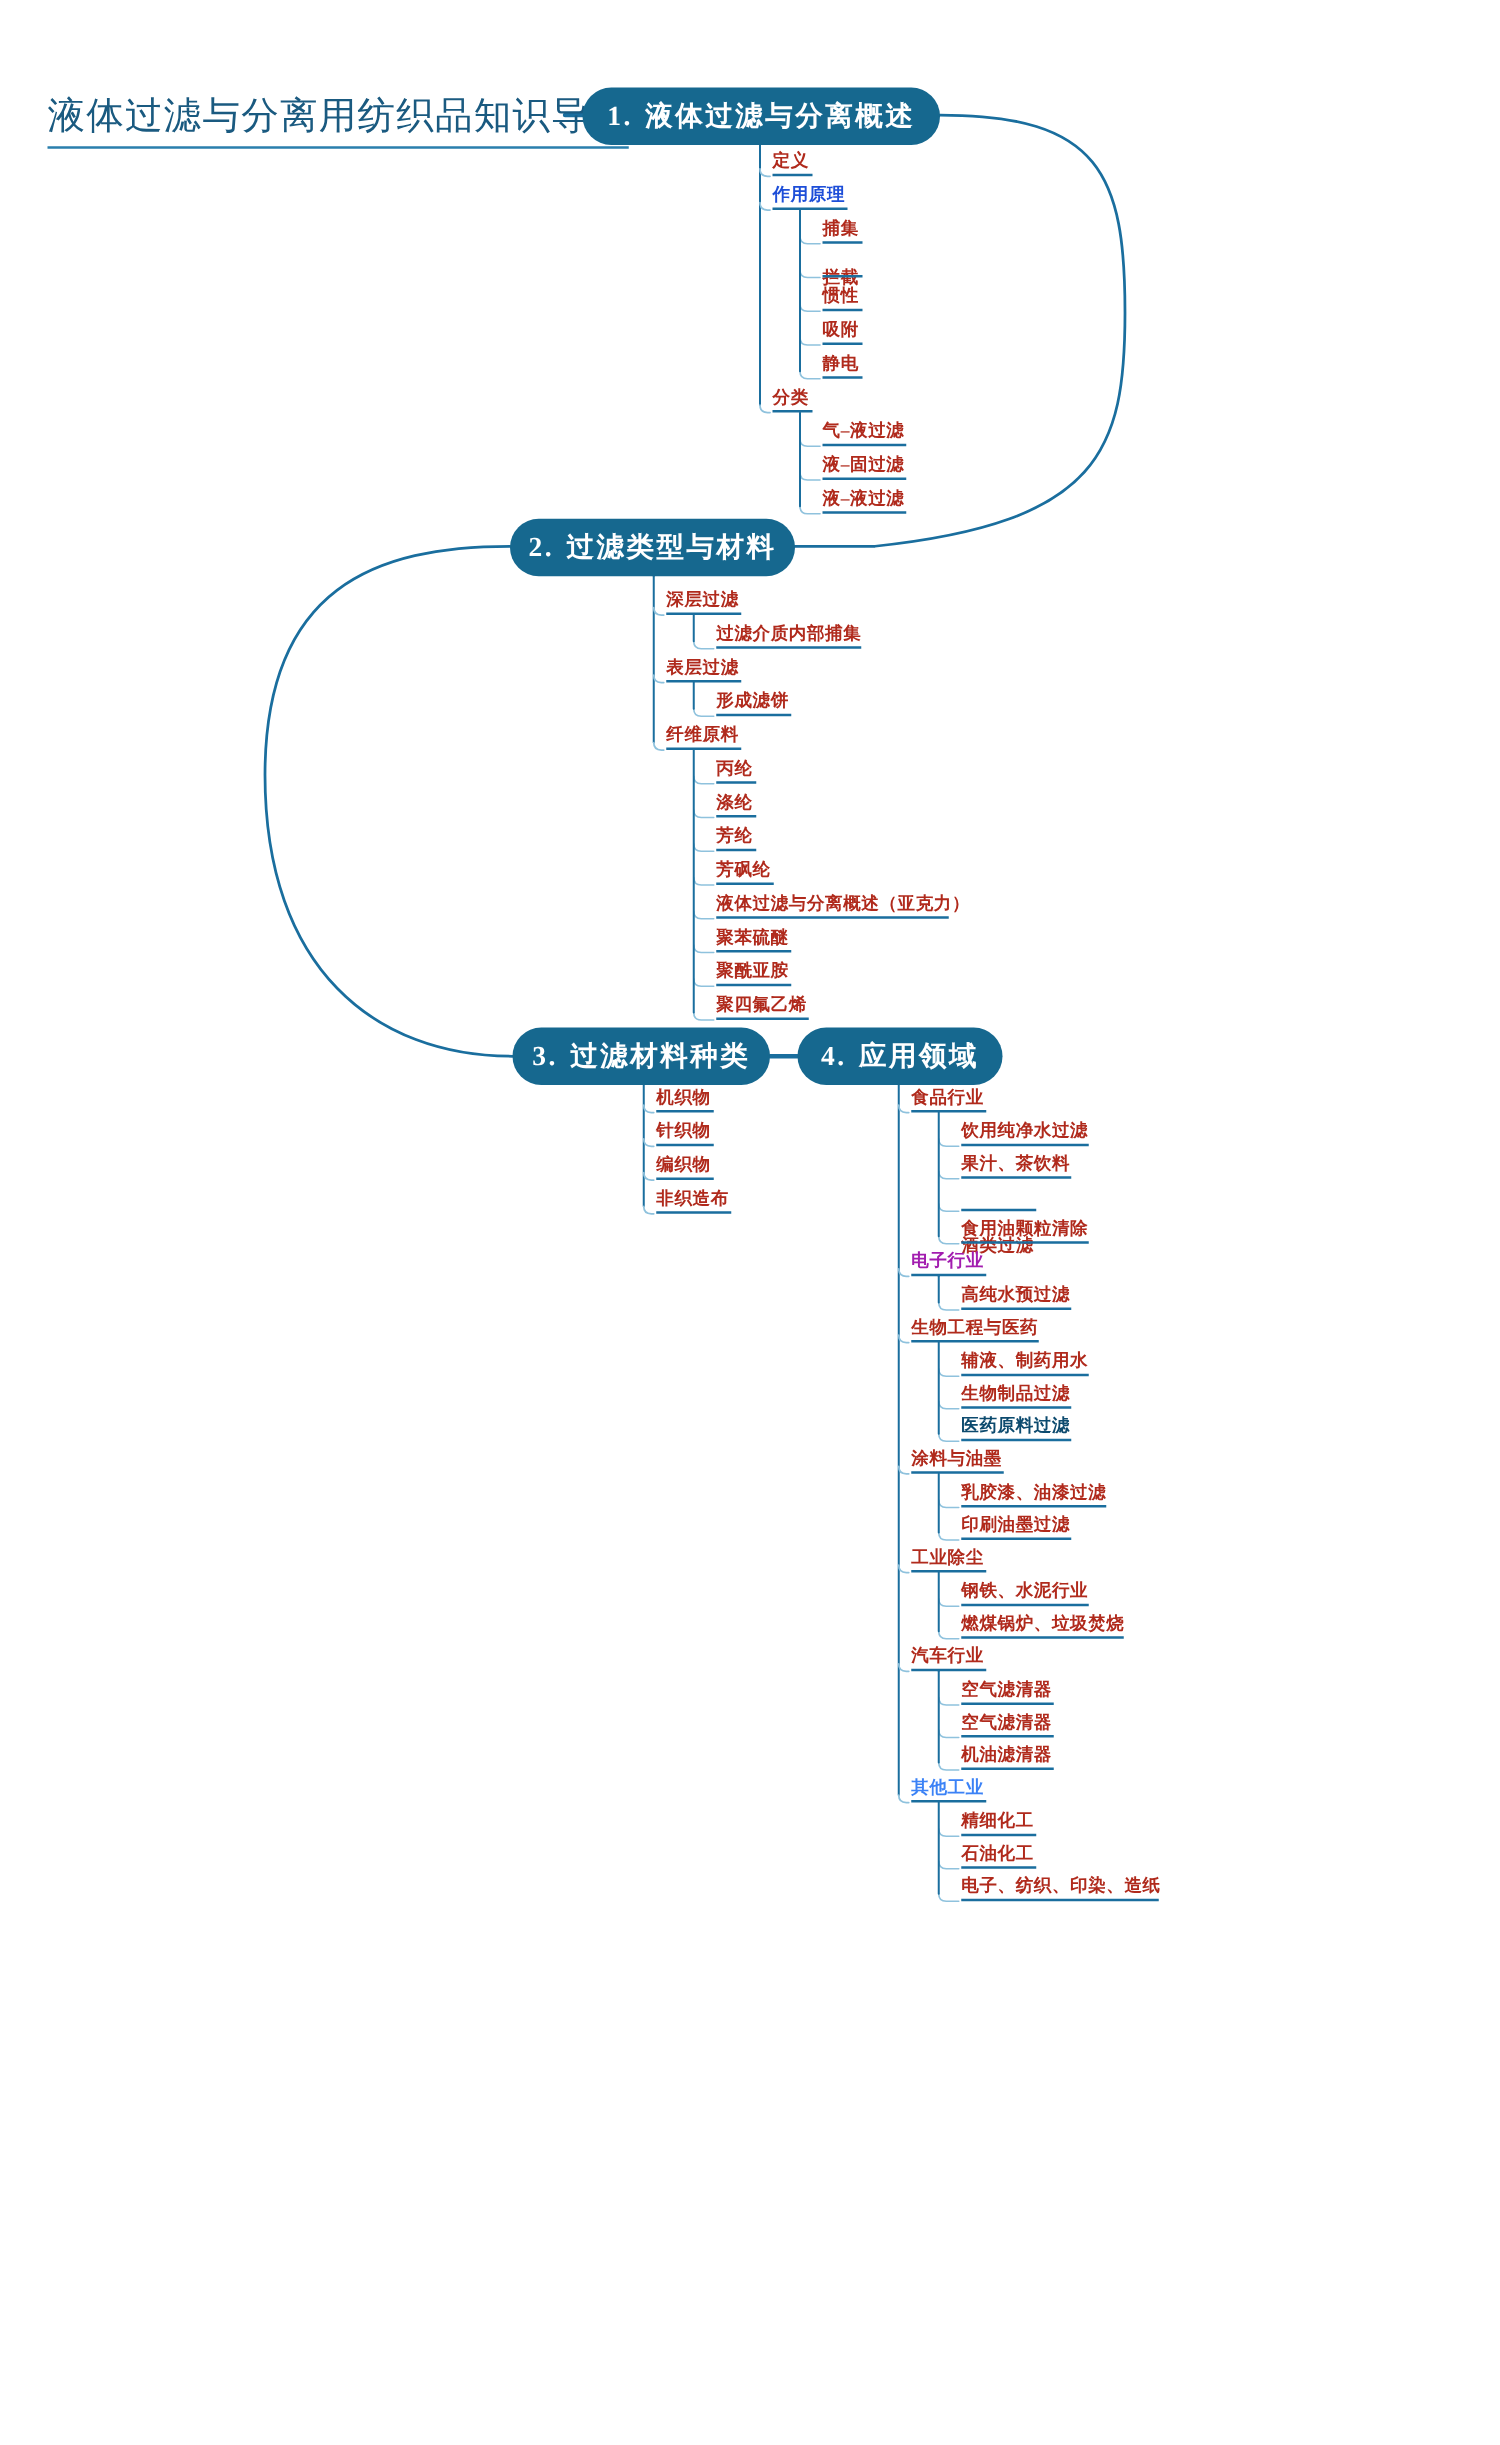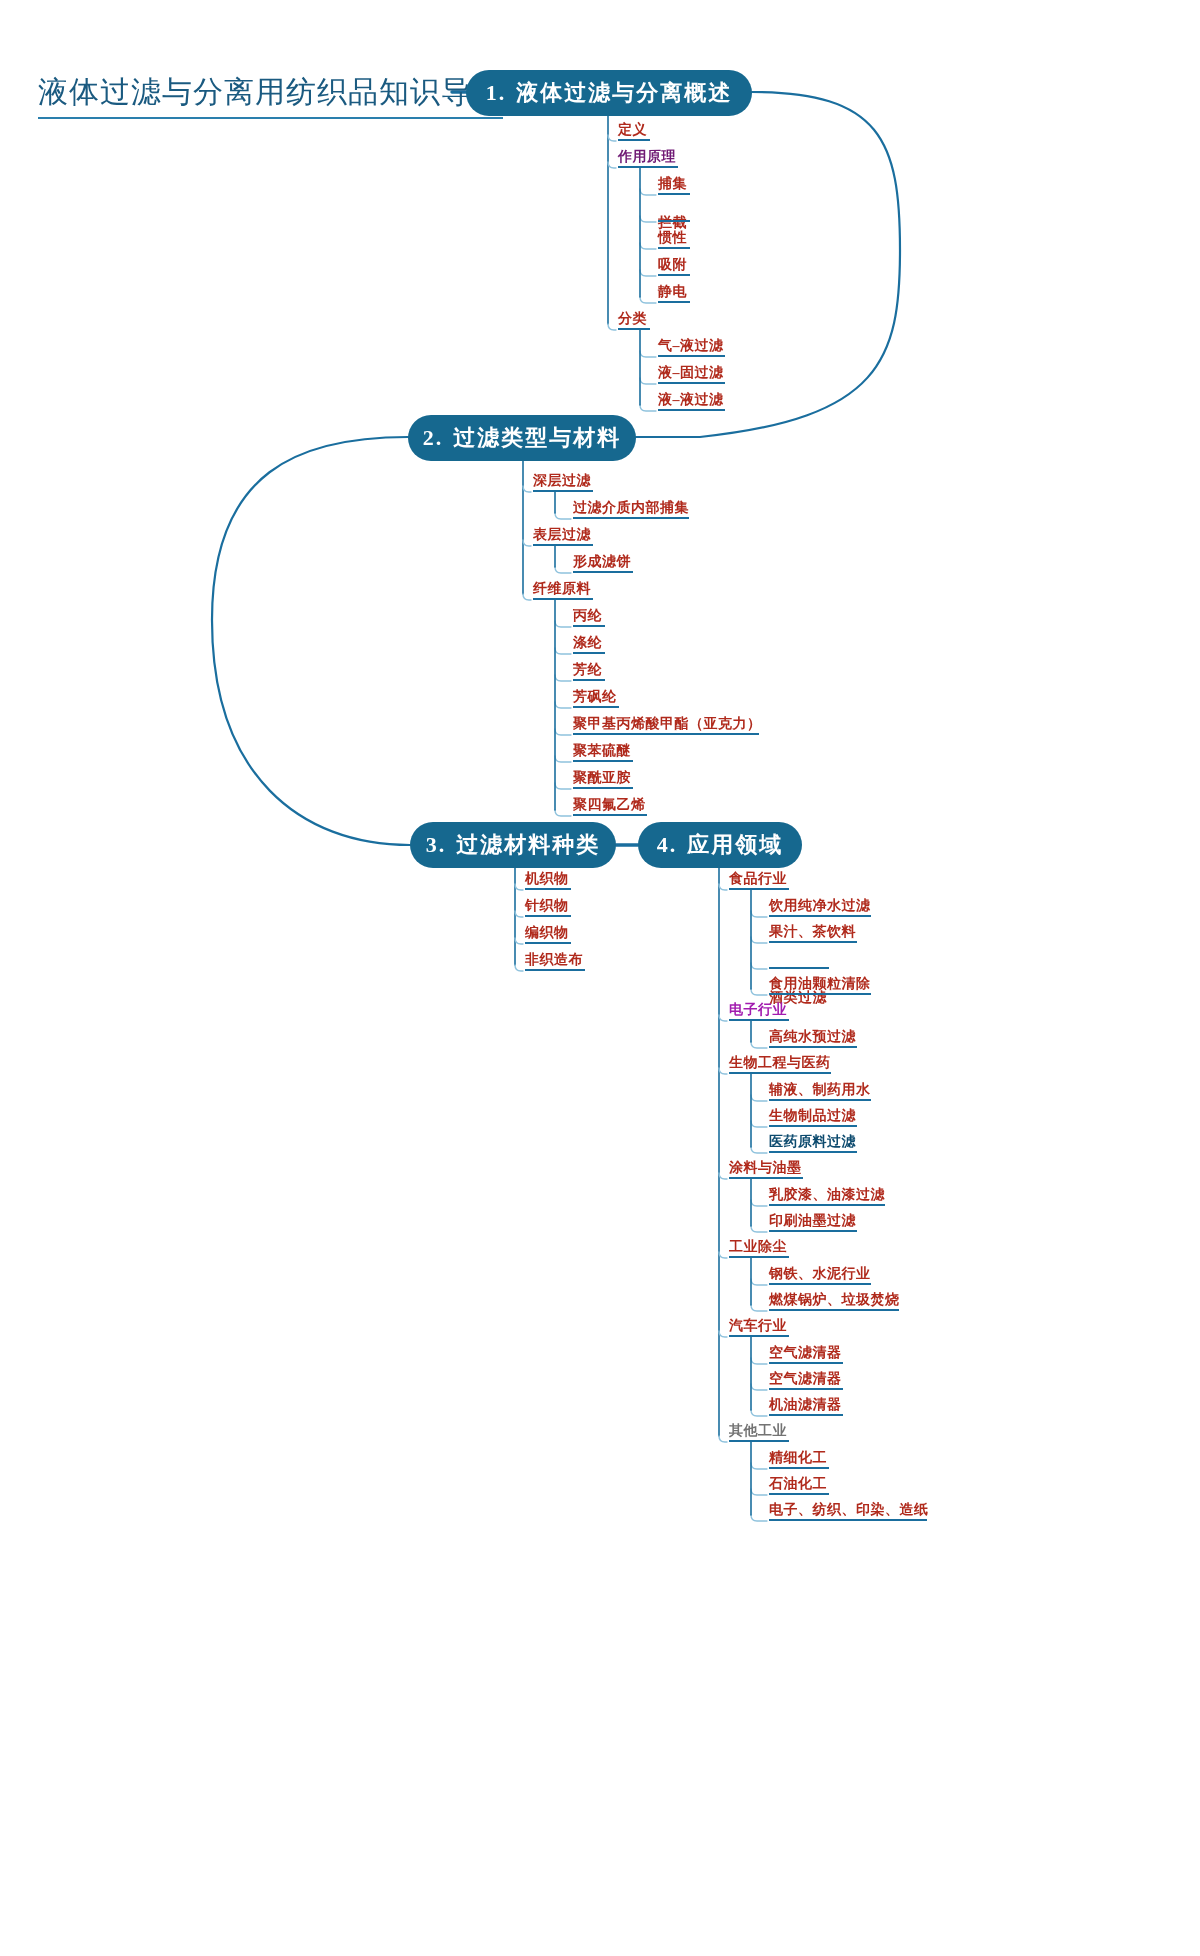--- a/index.html
+++ b/index.html
@@ -166,21 +166,21 @@
   </div>
 
   <div class="pill" id="pill3" style="left:638px; top:822px; width:164px;">
     <span class="num">4.</span>
     <span>应用领域</span>
   </div>
 
   <div id="nodes">
       <div class="node lvl2" style="left: 618px; top: 122.92px; font-size: 14px; color: rgb(176, 42, 28);"><span class="txt">定义</span></div>
       <div class="underline" style="left: 618px; top: 139px; width: 32px; background: rgb(26, 110, 158);"></div>
-      <div class="node lvl2" style="left: 618px; top: 149.92px; font-size: 14px; color: #701a75;"><span class="txt">作用原理</span></div>
+      <div class="node lvl2" style="left: 618px; top: 149.92px; font-size: 14px; color: #1d4ed8;"><span class="txt">作用原理</span></div>
       <div class="underline" style="left: 618px; top: 166px; width: 60px; background: rgb(26, 110, 158);"></div>
       <div class="node lvl2" style="left: 658px; top: 176.92px; font-size: 14px; color: rgb(176, 42, 28);"><span class="txt">捕集</span></div>
       <div class="underline" style="left: 658px; top: 193px; width: 32px; background: rgb(26, 110, 158);"></div>
       <div class="node lvl2" style="left: 658px; top: 203.92px; font-size: 14px; color: rgb(176, 42, 28); margin-top: 12px;"><span class="txt">拦截</span></div>
       <div class="underline" style="left: 658px; top: 220px; width: 32px; background: rgb(26, 110, 158);"></div>
       <div class="node lvl2" style="left: 658px; top: 230.92px; font-size: 14px; color: rgb(176, 42, 28);"><span class="txt">惯性</span></div>
       <div class="underline" style="left: 658px; top: 247px; width: 32px; background: rgb(26, 110, 158);"></div>
       <div class="node lvl2" style="left: 658px; top: 257.92px; font-size: 14px; color: rgb(176, 42, 28);"><span class="txt">吸附</span></div>
       <div class="underline" style="left: 658px; top: 274px; width: 32px; background: rgb(26, 110, 158);"></div>
       <div class="node lvl2" style="left: 658px; top: 284.92px; font-size: 14px; color: rgb(176, 42, 28);"><span class="txt">静电</span></div>
@@ -204,21 +204,21 @@
       <div class="node lvl2" style="left: 533px; top: 581.92px; font-size: 14px; color: rgb(176, 42, 28);"><span class="txt">纤维原料</span></div>
       <div class="underline" style="left: 533px; top: 598px; width: 60px; background: rgb(26, 110, 158);"></div>
       <div class="node lvl2" style="left: 573px; top: 608.92px; font-size: 14px; color: rgb(176, 42, 28);"><span class="txt">丙纶</span></div>
       <div class="underline" style="left: 573px; top: 625px; width: 32px; background: rgb(26, 110, 158);"></div>
       <div class="node lvl2" style="left: 573px; top: 635.92px; font-size: 14px; color: rgb(176, 42, 28);"><span class="txt">涤纶</span></div>
       <div class="underline" style="left: 573px; top: 652px; width: 32px; background: rgb(26, 110, 158);"></div>
       <div class="node lvl2" style="left: 573px; top: 662.92px; font-size: 14px; color: rgb(176, 42, 28);"><span class="txt">芳纶</span></div>
       <div class="underline" style="left: 573px; top: 679px; width: 32px; background: rgb(26, 110, 158);"></div>
       <div class="node lvl2" style="left: 573px; top: 689.92px; font-size: 14px; color: rgb(176, 42, 28);"><span class="txt">芳砜纶</span></div>
       <div class="underline" style="left: 573px; top: 706px; width: 46px; background: rgb(26, 110, 158);"></div>
-      <div class="node lvl2" style="left: 573px; top: 716.92px; font-size: 14px; color: rgb(176, 42, 28);"><span class="txt">聚甲基丙烯酸甲酯（亚克力）</span></div>
+      <div class="node lvl2" style="left: 573px; top: 716.92px; font-size: 14px; color: rgb(176, 42, 28);"><span class="txt">液体过滤与分离概述（亚克力）</span></div>
       <div class="underline" style="left: 573px; top: 733px; width: 186px; background: rgb(26, 110, 158);"></div>
       <div class="node lvl2" style="left: 573px; top: 743.92px; font-size: 14px; color: rgb(176, 42, 28);"><span class="txt">聚苯硫醚</span></div>
       <div class="underline" style="left: 573px; top: 760px; width: 60px; background: rgb(26, 110, 158);"></div>
       <div class="node lvl2" style="left: 573px; top: 770.92px; font-size: 14px; color: rgb(176, 42, 28);"><span class="txt">聚酰亚胺</span></div>
       <div class="underline" style="left: 573px; top: 787px; width: 60px; background: rgb(26, 110, 158);"></div>
       <div class="node lvl2" style="left: 573px; top: 797.92px; font-size: 14px; color: rgb(176, 42, 28);"><span class="txt">聚四氟乙烯</span></div>
       <div class="underline" style="left: 573px; top: 814px; width: 74px; background: rgb(26, 110, 158);"></div>
       <div class="node lvl2" style="left: 525px; top: 871.92px; font-size: 14px; color: rgb(176, 42, 28);"><span class="txt">机织物</span></div>
       <div class="underline" style="left: 525px; top: 888px; width: 46px; background: rgb(26, 110, 158);"></div>
       <div class="node lvl2" style="left: 525px; top: 898.92px; font-size: 14px; color: rgb(176, 42, 28);"><span class="txt">针织物</span></div>
@@ -262,21 +262,21 @@
       <div class="node lvl2" style="left: 769px; top: 1292.92px; font-size: 14px; color: rgb(176, 42, 28);"><span class="txt">燃煤锅炉、垃圾焚烧</span></div>
       <div class="underline" style="left: 769px; top: 1309px; width: 130px; background: rgb(26, 110, 158);"></div>
       <div class="node lvl2" style="left: 729px; top: 1318.92px; font-size: 14px; color: rgb(176, 42, 28);"><span class="txt">汽车行业</span></div>
       <div class="underline" style="left: 729px; top: 1335px; width: 60px; background: rgb(26, 110, 158);"></div>
       <div class="node lvl2" style="left: 769px; top: 1345.92px; font-size: 14px; color: rgb(176, 42, 28);"><span class="txt">空气滤清器</span></div>
       <div class="underline" style="left: 769px; top: 1362px; width: 74px; background: rgb(26, 110, 158);"></div>
       <div class="node lvl2" style="left: 769px; top: 1371.92px; font-size: 14px; color: rgb(176, 42, 28);"><span class="txt">空气滤清器</span></div>
       <div class="underline" style="left: 769px; top: 1388px; width: 74px; background: rgb(26, 110, 158);"></div>
       <div class="node lvl2" style="left: 769px; top: 1397.92px; font-size: 14px; color: rgb(176, 42, 28);"><span class="txt">机油滤清器</span></div>
       <div class="underline" style="left: 769px; top: 1414px; width: 74px; background: rgb(26, 110, 158);"></div>
-      <div class="node lvl2" style="left: 729px; top: 1423.92px; font-size: 14px; color: #737373;"><span class="txt">其他工业</span></div>
+      <div class="node lvl2" style="left: 729px; top: 1423.92px; font-size: 14px; color: #3b82f6;"><span class="txt">其他工业</span></div>
       <div class="underline" style="left: 729px; top: 1440px; width: 60px; background: rgb(26, 110, 158);"></div>
       <div class="node lvl2" style="left: 769px; top: 1450.92px; font-size: 14px; color: rgb(176, 42, 28);"><span class="txt">精细化工</span></div>
       <div class="underline" style="left: 769px; top: 1467px; width: 60px; background: rgb(26, 110, 158);"></div>
       <div class="node lvl2" style="left: 769px; top: 1476.92px; font-size: 14px; color: rgb(176, 42, 28);"><span class="txt">石油化工</span></div>
       <div class="underline" style="left: 769px; top: 1493px; width: 60px; background: rgb(26, 110, 158);"></div>
       <div class="node lvl2" style="left: 769px; top: 1502.92px; font-size: 14px; color: rgb(176, 42, 28);"><span class="txt">电子、纺织、印染、造纸</span></div>
       <div class="underline" style="left: 769px; top: 1519px; width: 158px; background: rgb(26, 110, 158);"></div>
     </div>
 </div>
 

